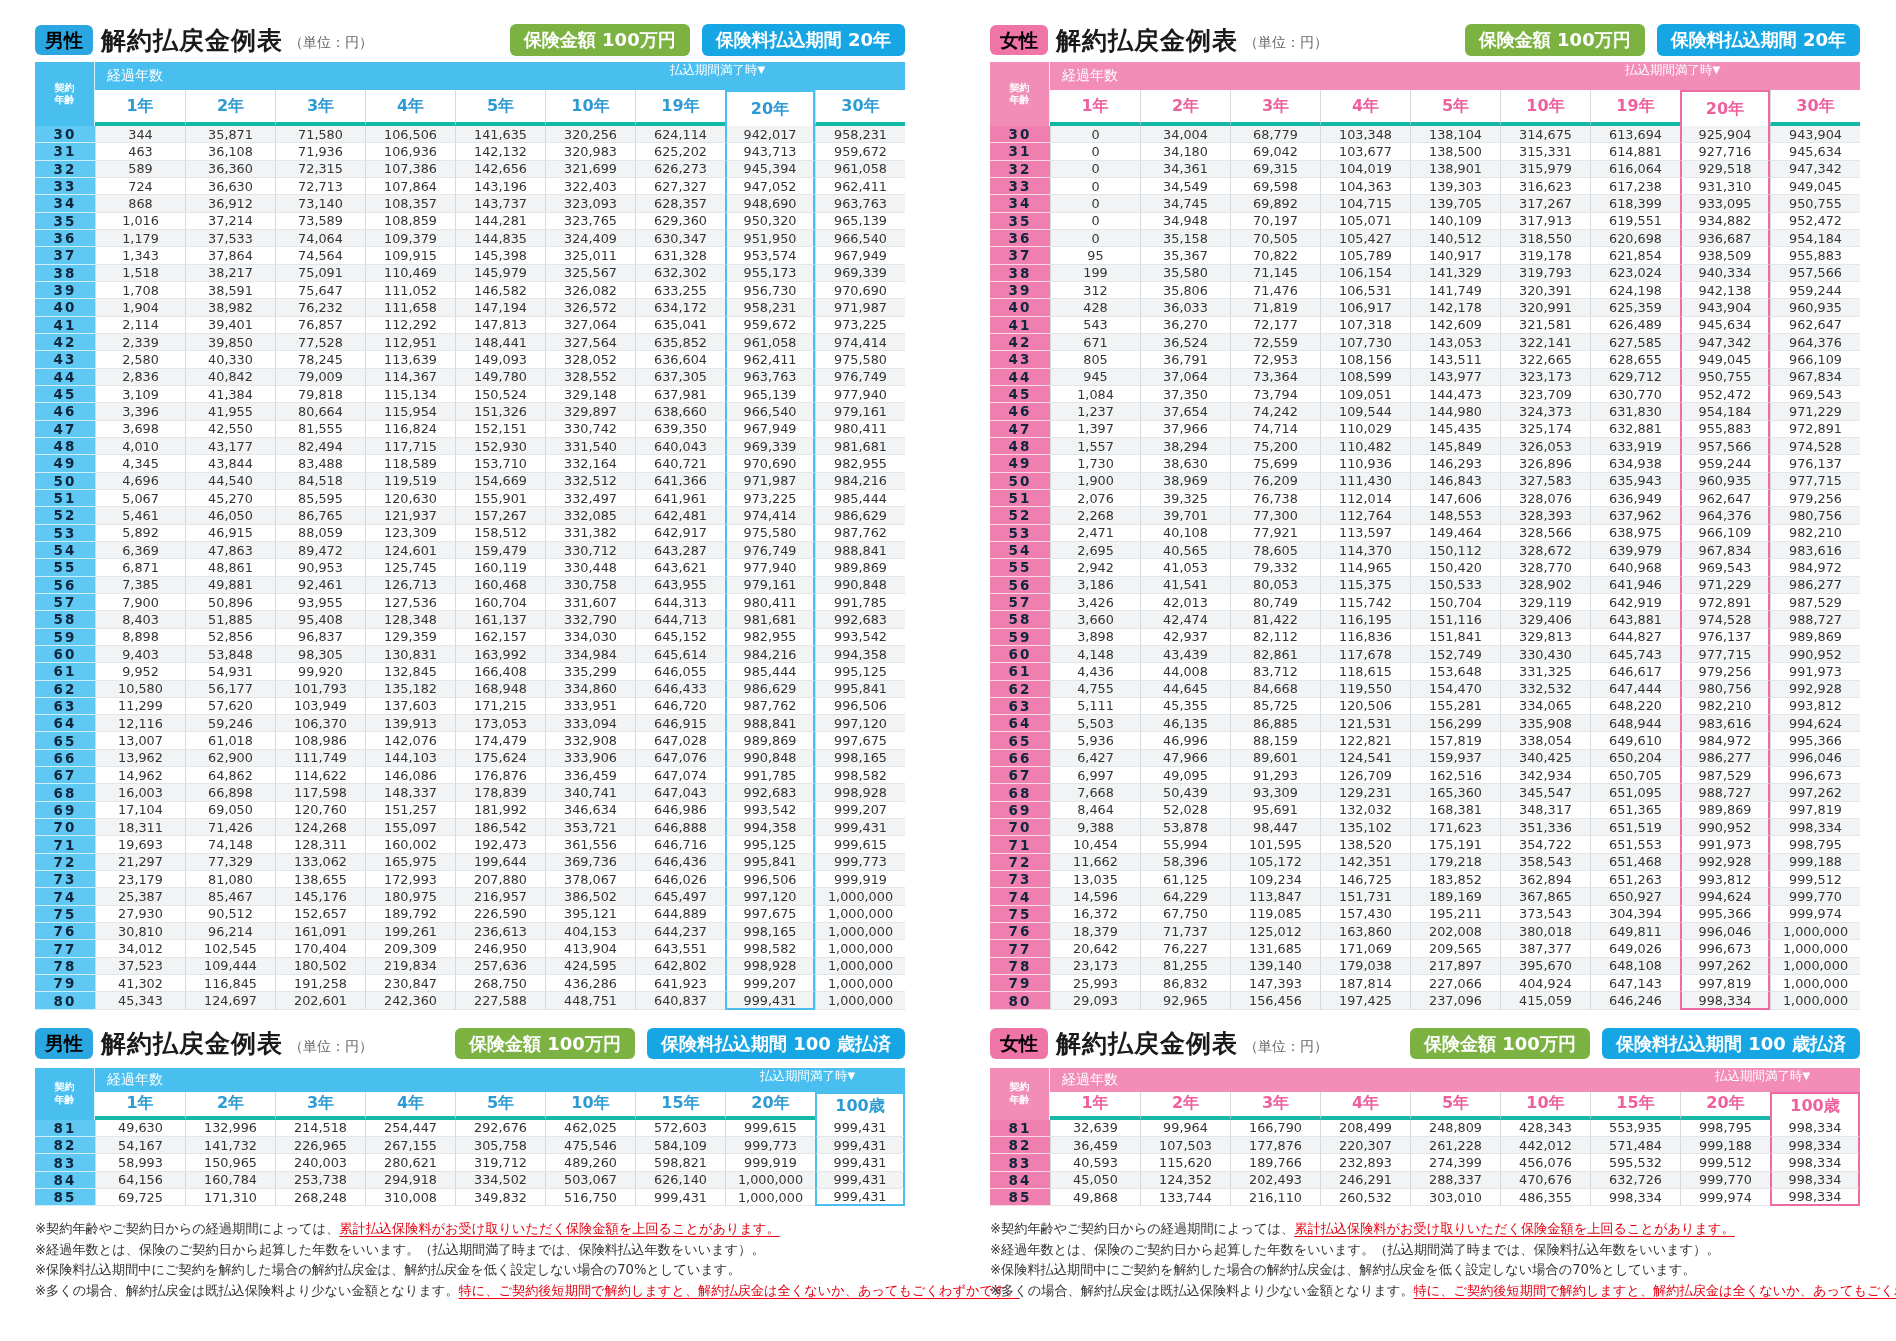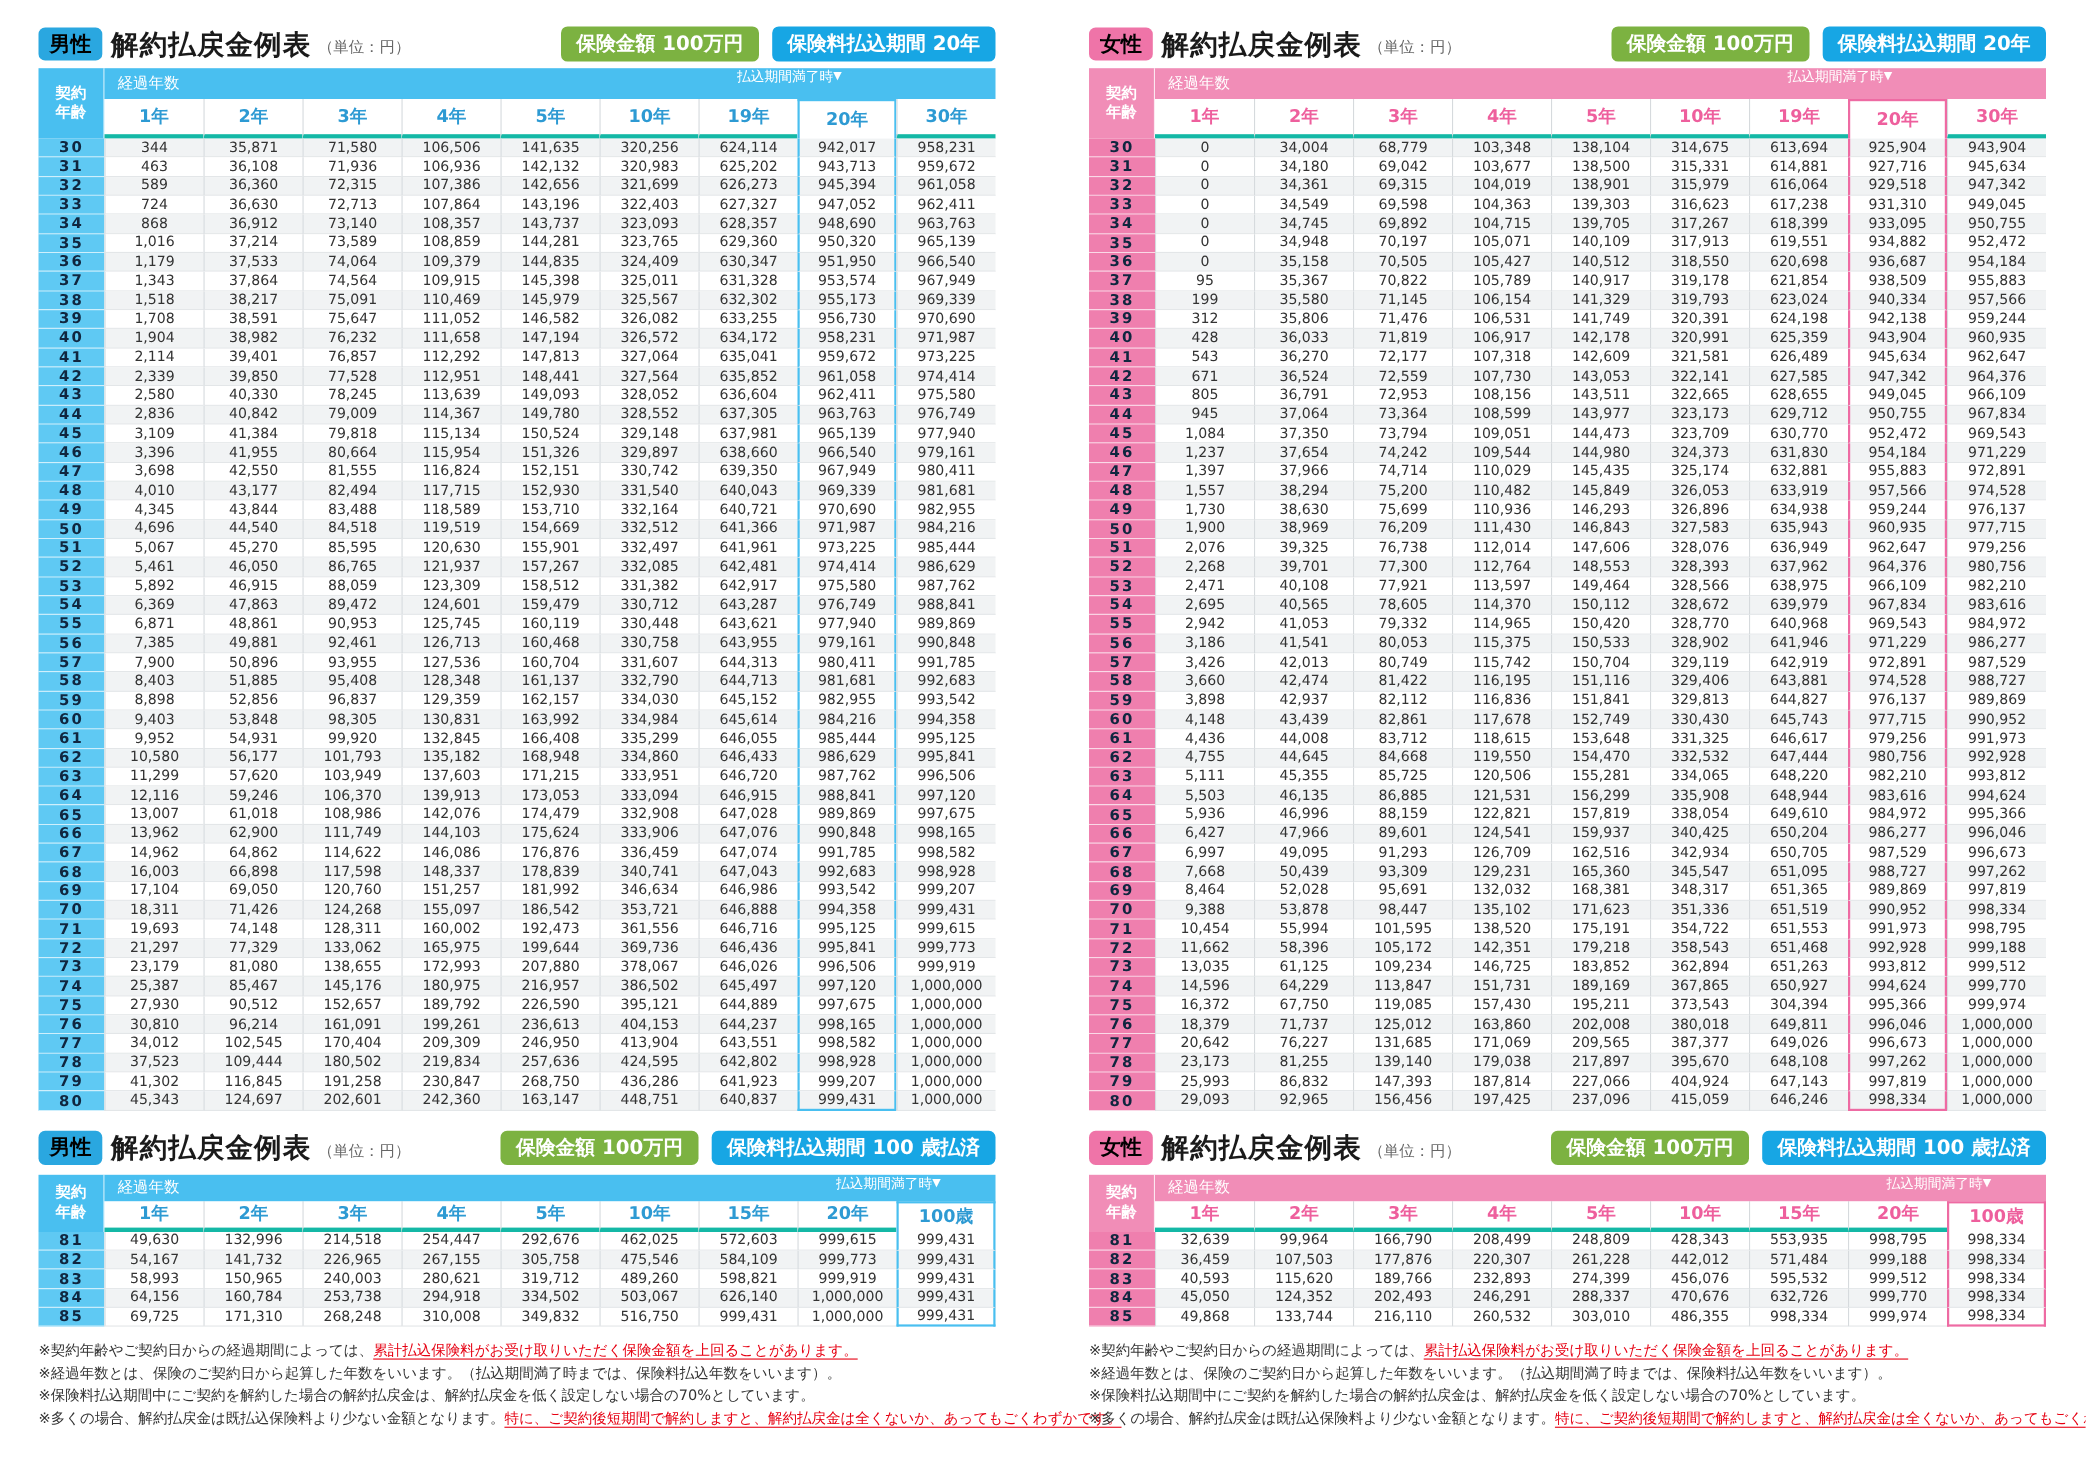--- a/index.html
+++ b/index.html
@@ -21,21 +21,21 @@
     margin-left:12px; white-space:nowrap; line-height:1.3; }
   .pill.green { background:#7cb241; }
   .pill.blue { background:#17a6e4; }
 
   
   .tbl { position:relative; display:grid; grid-template-columns:60px repeat(9,90px);
     margin-top:4px; font-size:12.8px; }
   .tbl.top { grid-template-rows:28px 36px; grid-auto-rows:17.33px; }
   .tbl.sm  { grid-template-rows:24px 28px; grid-auto-rows:17.33px; }
   .age-head { grid-column:1; grid-row:1/3; background:var(--band); color:#fff; font-weight:bold;
-    font-size:14px; display:flex; flex-direction:column; align-items:center; justify-content:center;
+    font-size:10px; display:flex; flex-direction:column; align-items:center; justify-content:center;
     line-height:1.25; border-right:1px solid rgba(255,255,255,.8); }
   .tier1 { grid-column:2/11; grid-row:1; background:var(--band); color:#fff; font-weight:normal;
     font-size:14px; display:flex; align-items:center; padding-left:12px; position:relative; }
   .maturity { position:absolute; top:1px; width:200px; text-align:center; font-size:12.5px;
     line-height:1.1; display:flex; align-items:center; }
   .maturity .arrow { font-size:10px; margin-top:0px; }
   .tbl.top .maturity { left:575px; }   
   .tbl.sm  .maturity { left:665px; }   
   .col-head { grid-row:2; background:#fff; color:var(--head); font-weight:bold; font-size:16px;
     display:flex; align-items:center; justify-content:center;
@@ -589,21 +589,21 @@
         <div class="c">268,750</div>
         <div class="c">436,286</div>
         <div class="c">641,923</div>
         <div class="c hlc">999,207</div>
         <div class="c">1,000,000</div>
         <div class="c agec">80</div>
         <div class="c shade">45,343</div>
         <div class="c shade">124,697</div>
         <div class="c shade">202,601</div>
         <div class="c shade">242,360</div>
-        <div class="c shade">163,147</div>
+        <div class="c shade">227,588</div>
         <div class="c shade">448,751</div>
         <div class="c shade">640,837</div>
         <div class="c shade hlc hlb">999,431</div>
         <div class="c shade">1,000,000</div>
       </div>
       <div class="title-row second">
         <span class="gender-badge">男性</span>
         <span class="main-title">解約払戻金例表</span>
         <span class="unit">（単位：円）</span>
         <span class="spacer"></span>

